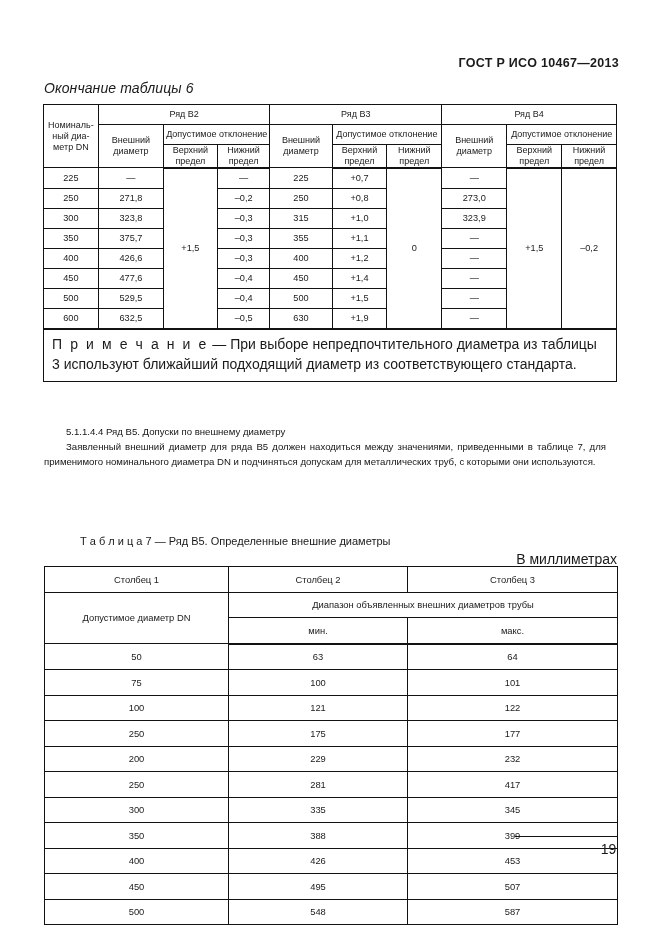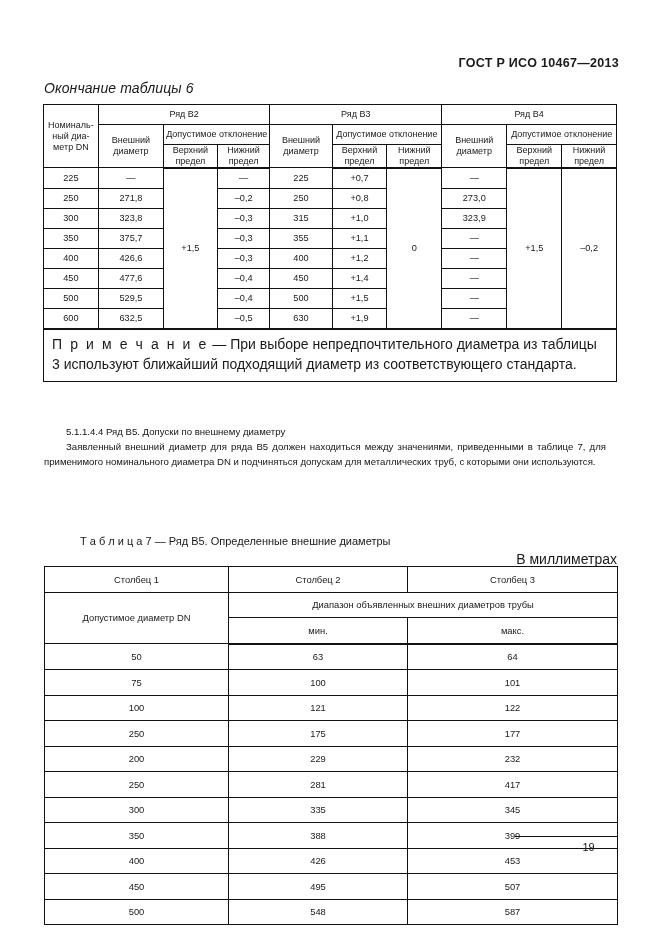--- a/index.html
+++ b/index.html
@@ -123,25 +123,25 @@
   .footer-rule {
     position: absolute;
     left: 515px;
     top: 836px;
     width: 102px;
     height: 0;
     border-top: 1.6px solid #121212;
   }
   .page-num {
     position: absolute;
-    left: 560px;
+    left: 580px;
     top: 841px;
     width: 57px;
     text-align: center;
-    font-size: 11px;
+    font-size: 14px;
   }
 </style>
 </head>
 <body>
 
 <div class="page">
 
   <div class="doc-header">ГОСТ Р ИСО 10467—2013</div>
 
   <div class="table-caption-italic">Окончание таблицы 6</div>

